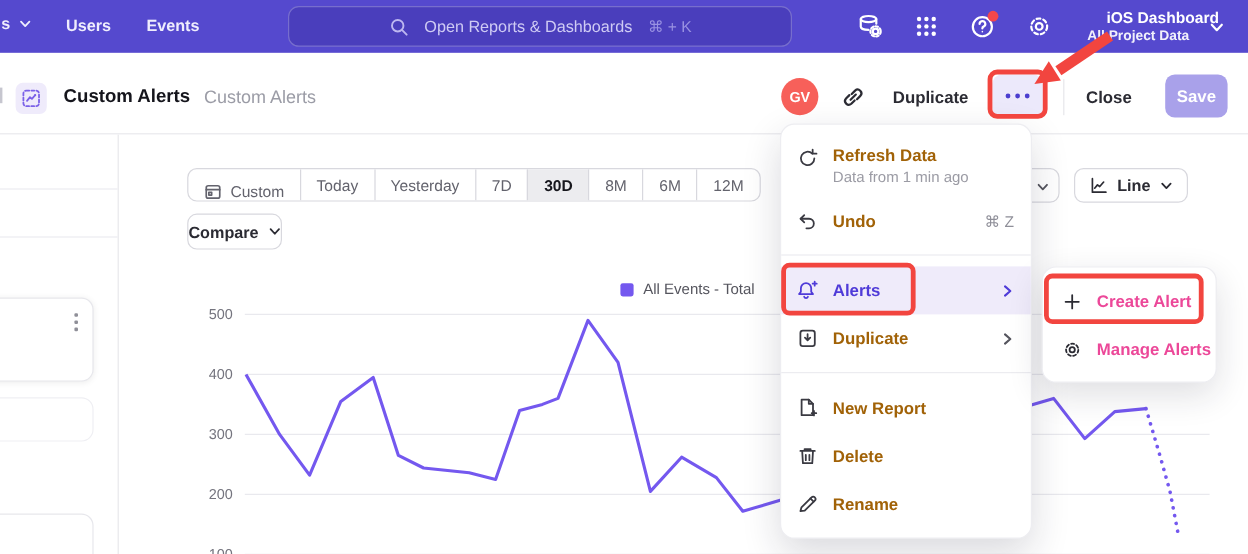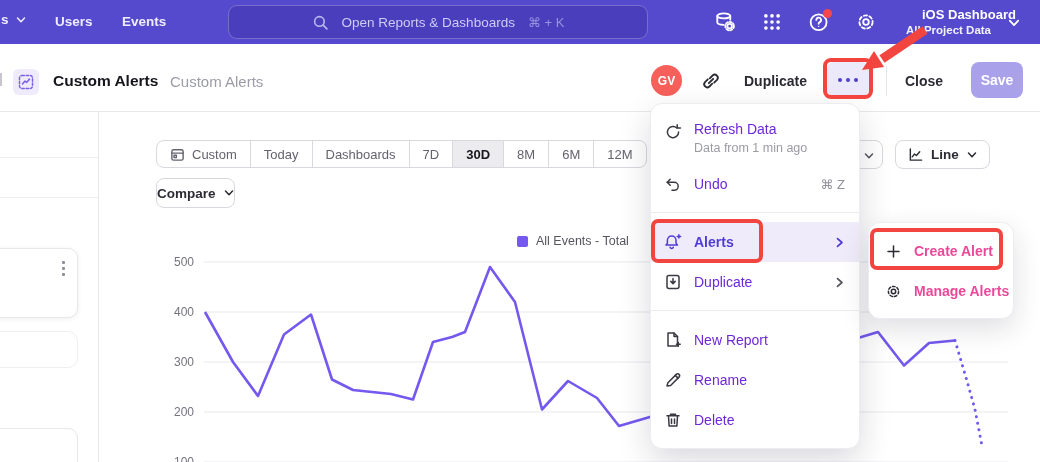--- a/index.html
+++ b/index.html
@@ -6,21 +6,21 @@
   body { font-family:"Liberation Sans", sans-serif; background:#fff; }
   .stage { position:relative; width:1040px; height:462px; background:#fff; overflow:hidden; }
 
   
   .navbar { position:absolute; left:0; top:0; width:1040px; height:44px; background:#5549CE; z-index:6; }
   .nav-trunc { position:absolute; left:1px; top:12px; display:flex; align-items:center; gap:7px;
                color:#EFEDFD; font-size:13.5px; font-weight:600; }
   .nav-item { position:absolute; top:14px; color:#EFEDFD; font-size:13.5px; font-weight:600; cursor:pointer; }
   .nav-item.users  { left:55px; }
   .nav-item.events { left:122px; }
-  .search { position:absolute; left:228px; top:5px; width:420px; height:34px; background:#4A3EBC;
+  .search { position:absolute; left:240px; top:5px; width:420px; height:34px; background:#4A3EBC;
             border:1px solid rgba(255,255,255,.25); border-radius:9px; display:flex; align-items:center;
             justify-content:center; gap:13px; cursor:text; }
   .search-label { color:#CFCBF4; font-size:13.5px; }
   .search-kbd { color:#9A92E2; font-size:13px; }
   .nav-ic { position:absolute; top:11px; width:22px; height:22px; color:#fff; cursor:pointer; }
   .nav-ic.data { left:714px; } .nav-ic.grid { left:761px; } .nav-ic.help { left:808px; } .nav-ic.gear { left:855px; }
   .help-badge { position:absolute; right:-2px; top:-2px; width:9px; height:9px; border-radius:50%; background:#F4474B; }
   .project { position:absolute; left:906px; top:6px; cursor:pointer; }
   .project-name { color:#fff; font-size:13px; font-weight:700; line-height:17px;padding-left:16px; }
   .project-scope { color:rgba(255,255,255,.92); font-size:11.5px; font-weight:600; line-height:15px; }
@@ -54,21 +54,21 @@
   .side-line { position:absolute; left:0; width:98px; height:1px; background:#ECECF0; }
   .side-card { position:absolute; left:-18px; width:96px; background:#fff; border:1px solid #E7E7EC; border-radius:10px; }
   .dots-v { position:absolute; right:12px; top:12px; display:flex; flex-direction:column; gap:3px; cursor:pointer; }
   .dots-v i { width:3px; height:3px; background:#8F8F98; border-radius:1px; }
 
   
   .date-seg { position:absolute; left:156px; top:140px; height:28px; display:flex; align-items:stretch;
               border:1px solid #D8D8DE; border-radius:8px; overflow:hidden; background:#fff; z-index:3; }
   .seg { display:flex; align-items:center; gap:7px; padding:0 13px; font-size:13px; color:#63636D;
          border-left:1px solid #D8D8DE; cursor:pointer; white-space:nowrap; }
-  .seg:first-child { border-left:none; }
+  .seg:first-child { border-left:none;align-items:flex-end; }
   .seg.selected { background:#ECECEF; color:#17171D; font-weight:700; }
   .compare-btn { position:absolute; left:156px; top:178px; height:30px; padding:0 0; background:#fff;
                  border:1px solid #D8D8DE; border-radius:8px; display:flex; align-items:center; gap:8px;
                  font-size:13.5px; font-weight:600; color:#2B2B33; z-index:3; cursor:pointer; }
   .ghost-btn { position:absolute; left:838px; top:140px; width:45px; height:29px; background:#fff;
                border:1px solid #D8D8DE; border-radius:8px; z-index:2; cursor:pointer; }
   .ghost-btn svg { position:absolute; right:8px; top:10px; color:#55555E; }
   .line-btn { position:absolute; left:895px; top:140px; height:29px; padding:0 12px; background:#fff;
               border:1px solid #D8D8DE; border-radius:8px; display:flex; align-items:center; gap:8px;
               font-size:13.5px; font-weight:600; color:#2B2B33; z-index:3; cursor:pointer; }
@@ -80,21 +80,21 @@
 
   
   .menu { position:absolute; left:650px; top:103px; width:210px; background:#fff; border:1px solid #EDEDF1;
           border-radius:12px; box-shadow:0 12px 32px rgba(25,25,50,.16); padding:10px 0 8px; z-index:8; }
   .menu-row { display:flex; align-items:center; height:40px; padding:0 14px 0 13px; gap:12px;
               color:#3A3A42; cursor:pointer; }
   .menu-row.tall { height:50px; align-items:flex-start; padding-top:7px; }
   .menu-row.tall .mi-icon { margin-top:2px; }
   .menu-row.highlighted { background:#EFEBFA; color:#4F3BD8; }
   .mi-icon { flex:0 0 18px; height:18px; }
-  .mi-label { font-size:14px; font-weight:400; color:#6d28d9; line-height:17px; }
+  .mi-label { font-size:14px; font-weight:700; color:#a16207; line-height:17px; }
   .menu-row.highlighted .mi-label { color:#4F3BD8; font-weight:600; }
   .mi-sub { font-size:12.5px; color:#9B9BA4; margin-top:3px; }
   .mi-right { margin-left:auto; display:flex; align-items:center; }
   .mi-shortcut { font-size:13px; color:#8F8F99; }
   .menu-divider { height:1px; background:#ECECF0; margin:8px 0 9px; }
 
   
   .submenu { position:absolute; left:868px; top:222px; width:146px; background:#fff; border:1px solid #EDEDF1;
              border-radius:12px; box-shadow:0 10px 28px rgba(25,25,50,.14); padding:8px 0 7px; z-index:9; }
   .sub-row { display:flex; align-items:center; height:40px; padding:0 12px 0 16px; gap:12px; cursor:pointer; }
@@ -249,21 +249,21 @@
             <path d="M2 6.5h12"></path>
             <rect x="4.3" y="8.8" width="2.5" height="2.5"></rect>
           </svg>
         </span>
         <span>Custom</span>
       </div>
       <div class="seg">
         <span>Today</span>
       </div>
       <div class="seg">
-        <span>Dashboards</span>
+        <span>Yesterday</span>
       </div>
       <div class="seg">
         <span>7D</span>
       </div>
       <div class="seg selected">
         <span>30D</span>
       </div>
       <div class="seg">
         <span>8M</span>
       </div>
@@ -361,35 +361,35 @@
             <path d="M10 2v3.5h3.5"></path>
             <path d="M12.4 13.3h3.8M14.3 11.4v3.8"></path>
           </svg></span>
         <div>
           <div class="mi-label">New Report</div>
         </div>
         <span class="mi-right"></span>
       </div>
       <div class="menu-row">
         <span class="mi-icon"><svg width="18" height="18" viewBox="0 0 18 18" fill="none" stroke="currentColor" stroke-width="1.5" stroke-linecap="round" stroke-linejoin="round">
+            <path d="M3 4.8h12M6.5 4.8V3.2h5v1.6M4.5 4.8l.6 10.2h7.8l.6-10.2"></path>
+            <path d="M7.5 8v4.5M10.5 8v4.5"></path>
+          </svg></span>
+        <div>
+          <div class="mi-label">Delete</div>
+        </div>
+        <span class="mi-right"></span>
+      </div>
+      <div class="menu-row">
+        <span class="mi-icon"><svg width="18" height="18" viewBox="0 0 18 18" fill="none" stroke="currentColor" stroke-width="1.5" stroke-linecap="round" stroke-linejoin="round">
             <path d="M3 15l.9-3.2 8.4-8.4a1.9 1.9 0 0 1 2.7 2.7l-8.4 8.4L3 15z"></path>
             <path d="M11.3 4.4l2.7 2.7"></path>
           </svg></span>
         <div>
           <div class="mi-label">Rename</div>
-        </div>
-        <span class="mi-right"></span>
-      </div>
-      <div class="menu-row">
-        <span class="mi-icon"><svg width="18" height="18" viewBox="0 0 18 18" fill="none" stroke="currentColor" stroke-width="1.5" stroke-linecap="round" stroke-linejoin="round">
-            <path d="M3 4.8h12M6.5 4.8V3.2h5v1.6M4.5 4.8l.6 10.2h7.8l.6-10.2"></path>
-            <path d="M7.5 8v4.5M10.5 8v4.5"></path>
-          </svg></span>
-        <div>
-          <div class="mi-label">Delete</div>
         </div>
         <span class="mi-right"></span>
       </div>
     </div>
 
   <div class="submenu" id="submenu">
       <div class="sub-row">
         <span class="sub-icon"><svg width="17" height="17" viewBox="0 0 17 17" fill="none" stroke="currentColor" stroke-width="1.5" stroke-linecap="round" stroke-linejoin="round">
             <path d="M8.5 3v11M3 8.5h11"></path>
           </svg></span>

